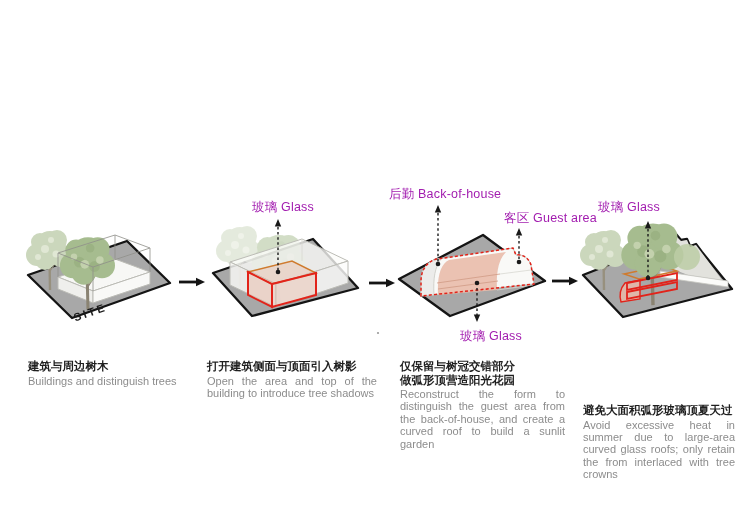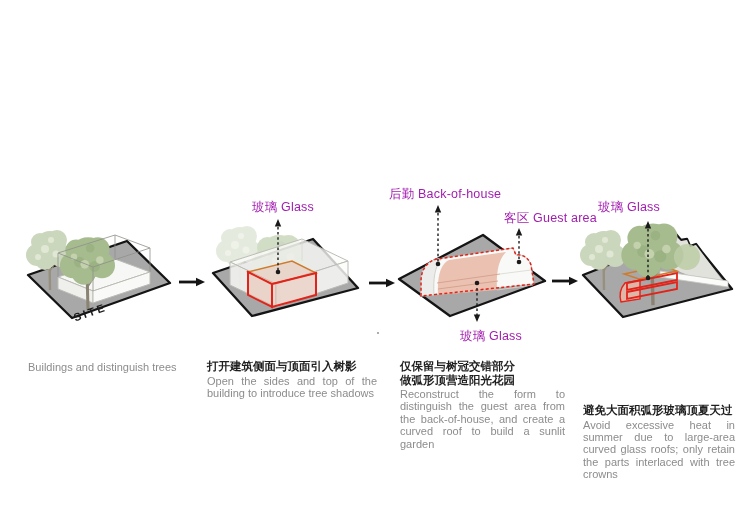--- a/index.html
+++ b/index.html
@@ -188,32 +188,33 @@
 
   <div class="lbl" style="left:252px;top:199px;">玻璃 Glass</div>
 
   <div class="lbl" style="left:389px;top:186px;">后勤 Back-of-house</div>
   <div class="lbl" style="left:468px;top:210px;margin-left:36px;">客区 Guest area</div>
   <div class="lbl" style="left:460px;top:328px;">玻璃 Glass</div>
 
   <div class="lbl" style="left:598px;top:199px;">玻璃 Glass</div>
 
   <div class="caption c1">
+    <div class="zh">建筑与周边树木</div>
     <div class="en">Buildings and distinguish trees</div>
   </div>
 
   <div class="caption c2">
     <div class="zh">打开建筑侧面与顶面引入树影</div>
-    <div class="en">Open the sides and top of the building to introduce tree shadows</div>
+    <div class="en">Open the area and top of the building to introduce tree shadows</div>
   </div>
 
   <div class="caption c3">
     <div class="zh">仅保留与树冠交错部分</div>
     <div class="zh">做弧形顶营造阳光花园</div>
     <div class="en">Reconstruct the form to distinguish the guest area from the back-of-house, and create a curved roof to build a sunlit garden</div>
   </div>
 
   <div class="caption c4">
     <div class="zh">避免大面积弧形玻璃顶夏天过</div>
-    <div class="en">Avoid excessive heat in summer due to large-area curved glass roofs; only retain the parts interlaced with tree crowns</div>
+    <div class="en">Avoid excessive heat in summer due to large-area curved glass roofs; only retain the from interlaced with tree crowns</div>
   </div>
 
 </div>
 
 </body></html>

